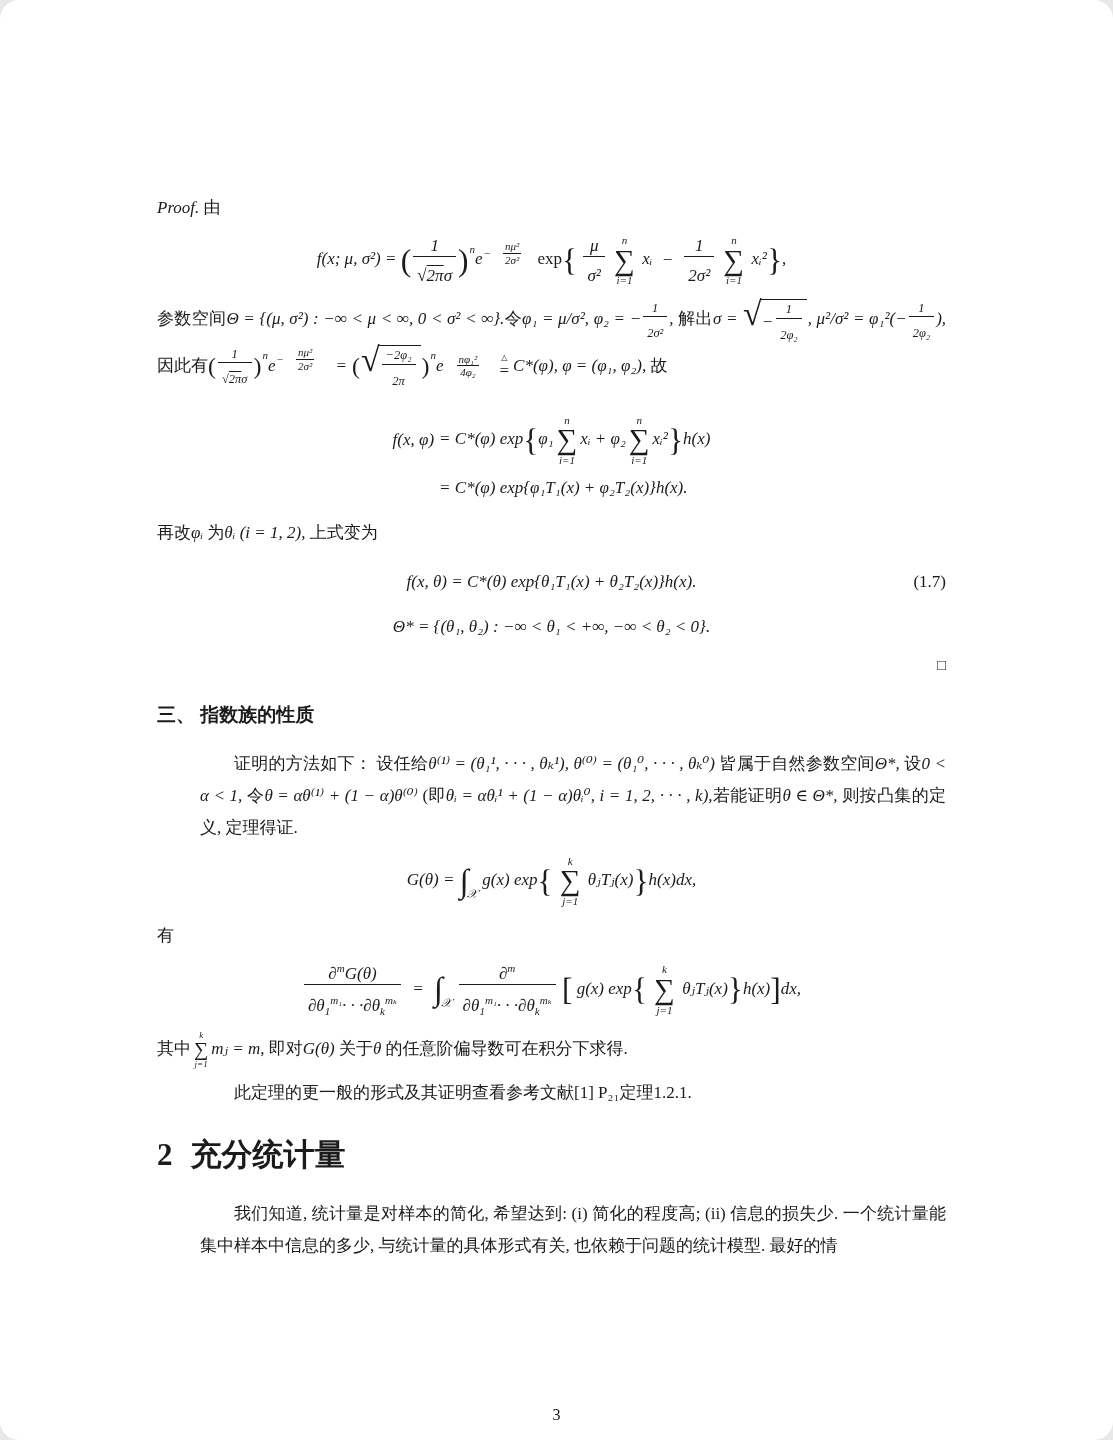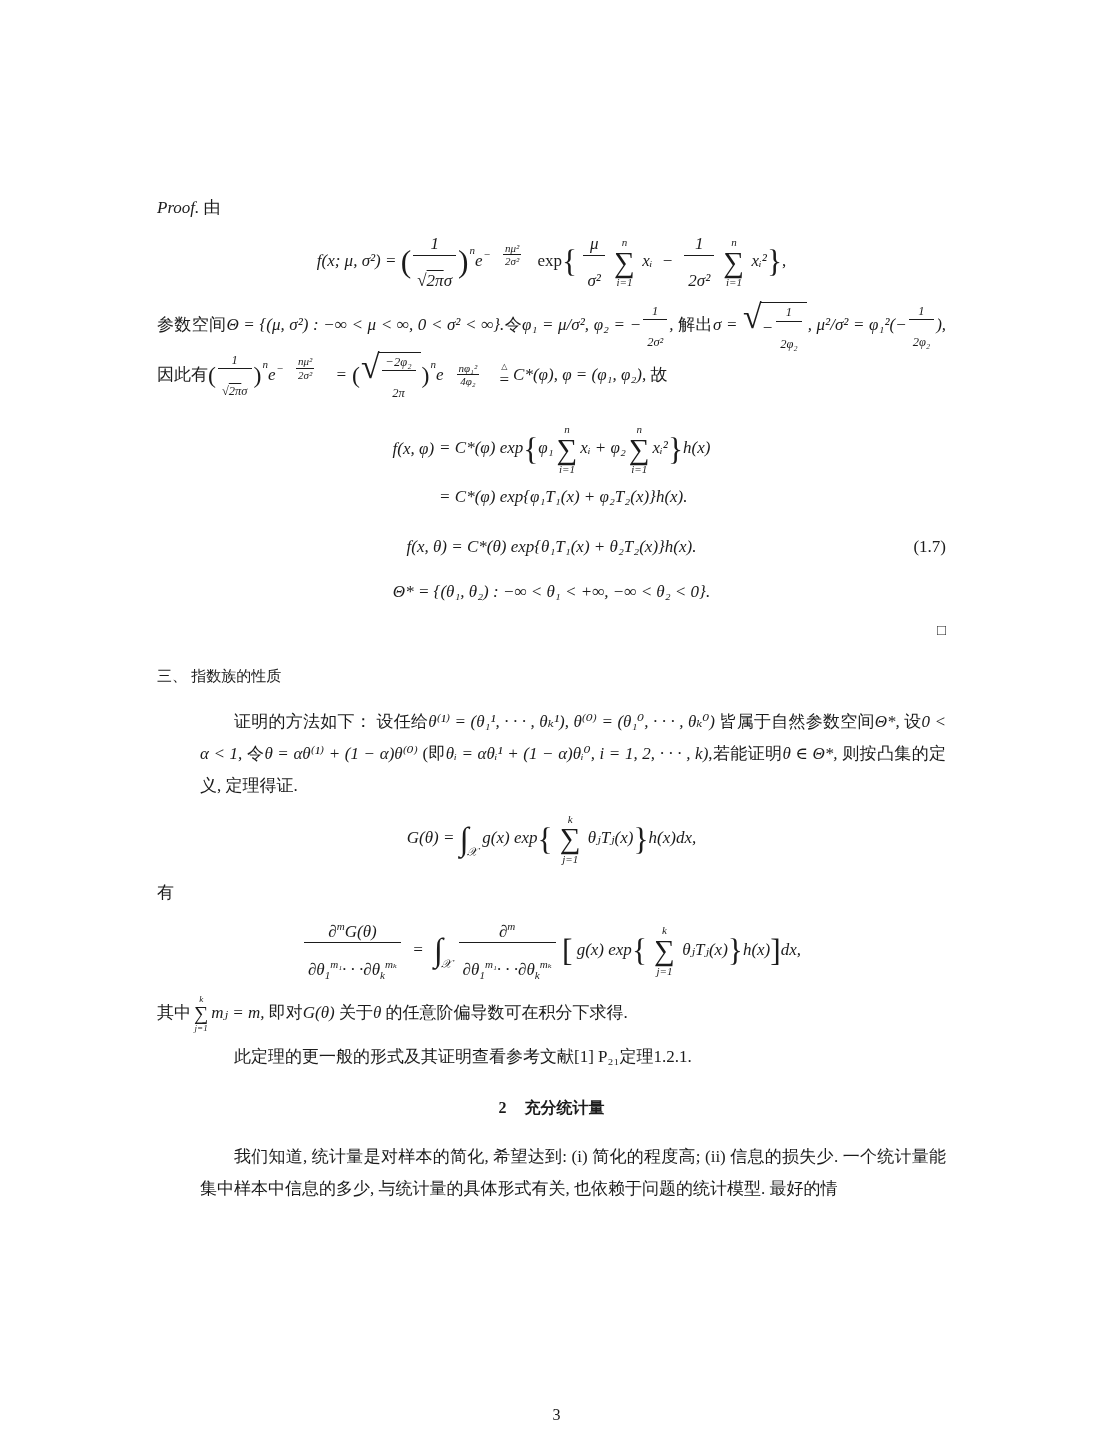--- a/index.html
+++ b/index.html
@@ -1,33 +1,33 @@
 <!DOCTYPE html>
 <html><head>
 <meta charset="utf-8">
 <style>
   * { margin:0; padding:0; box-sizing:border-box; }
   html,body { background:#e8e8e8; }
   .page {
     position:relative; width:1113px; height:1440px; margin:0 auto;
     background:#ffffff; overflow:hidden; color:#1b1b1b;
-    font-family:"Liberation Serif","DejaVu Serif",serif; font-size:17px;
+    font-family:"Liberation Serif","DejaVu Serif",serif; font-size:17px;border-radius:19px;
   }
   .content { padding:192px 167px 0 157px; }
   .m  { font-style:italic; }
   .rm { font-style:normal; }
   .para { line-height:1.9; text-align:justify; margin:0 0 8px 0; }
   .indent { text-indent:2em;margin-left:43px; }
   .eq { text-align:center; margin:10px 0 12px; line-height:1.35; }
   .eqwrap { position:relative; }
   .eqnum { position:absolute; right:0; top:50%; transform:translateY(-50%); font-style:normal;text-align:right; }
   
   .frac { display:inline-block; vertical-align:middle; text-align:center; font-style:italic; line-height:1.15; margin:0 2px; }
   .frac .num { display:block; padding:0 4px 1px; }
-  .frac .den { display:block; border-top:1px solid currentColor; padding:15px 4px 0; }
+  .frac .den { display:block; border-top:1px solid currentColor; padding:9px 4px 0; }
   .frac.sm { font-size:12.5px; }
   .ol { text-decoration:overline; }
   
   .sum { display:inline-flex; flex-direction:column; align-items:center; vertical-align:middle; line-height:1; margin:0 3px; font-style:normal; }
   .sum .top,.sum .bot { font-size:11px; font-style:italic; line-height:1.15; }
   .sum .sym { font-size:29px; line-height:0.95; }
   .sum.sm .sym { font-size:20px; }
   .sum.sm .top,.sum.sm .bot { font-size:9px; }
   
   .int { display:inline-flex; align-items:center; vertical-align:middle; margin:0 1px; }
@@ -50,22 +50,22 @@
   sub { font-size:0.65em; }
   
   .deltaeq { display:inline-flex; flex-direction:column; align-items:center; line-height:1; vertical-align:middle; margin:0 4px; font-style:normal; }
   .deltaeq .tri { font-size:8px; }
   
   .align { display:inline-table; text-align:left; }
   .arow { display:table-row; }
   .alhs,.arhs { display:table-cell; vertical-align:middle; padding:5px 0; }
   .alhs { text-align:center; padding-right:5px; }
   
-  .h-sub { font-family:"Liberation Sans","DejaVu Sans",sans-serif; font-weight:400; font-size:15px; margin:28px 0 20px; }
-  .h-sec { text-align:center; font-weight:700; font-size:16px; margin:24px 0 22px; }
+  .h-sub { font-family:"Liberation Sans","DejaVu Sans",sans-serif; font-weight:700; font-size:19px; margin:28px 0 20px; }
+  .h-sec { text-align:left; font-weight:700; font-size:31px; margin:24px 0 22px; }
   .h-sec .secnum { font-family:"Liberation Serif","DejaVu Serif",serif; margin-right:18px; }
   .h-sec .sectitle { font-family:"Liberation Sans","DejaVu Sans",sans-serif; }
   .thm-label { font-family:"Liberation Sans","DejaVu Sans",sans-serif; font-weight:700; margin-right:4px; }
   .qedline { text-align:right; margin:14px 0 6px; font-size:15px; }
   .pagenum { position:absolute; bottom:16px; left:0; right:0; text-align:center; font-size:16px; }
 </style>
 </head>
 <body>
 
 <div class="page">
@@ -160,20 +160,25 @@
               </span><span class="m">xᵢ²</span><span class="bigd">}</span><span class="m">h(x)</span>
           </span>
         </span>
         <span class="arow">
           <span class="alhs"></span>
           <span class="arhs"><span class="m">= C*(φ) exp{φ₁T₁(x) + φ₂T₂(x)}h(x).</span></span>
         </span>
       </span>
     </div>
 
+    <p class="para">
+      <span>再改</span><span class="m">φᵢ</span>
+      <span>为</span><span class="m">θᵢ (i = 1, 2),</span>
+      <span>上式变为</span>
+    </p>
 
     <div class="eq eqwrap" style="margin:22px 0;">
       <span class="m">f(x, θ) = C*(θ) exp{θ₁T₁(x) + θ₂T₂(x)}h(x).</span>
       <span class="eqnum">(1.7)</span>
     </div>
 
 
     <div class="eq" style="margin:18px 0;">
       <span class="m">Θ* = {(θ₁, θ₂) : −∞ &lt; θ₁ &lt; +∞, −∞ &lt; θ₂ &lt; 0}.</span>
     </div>

